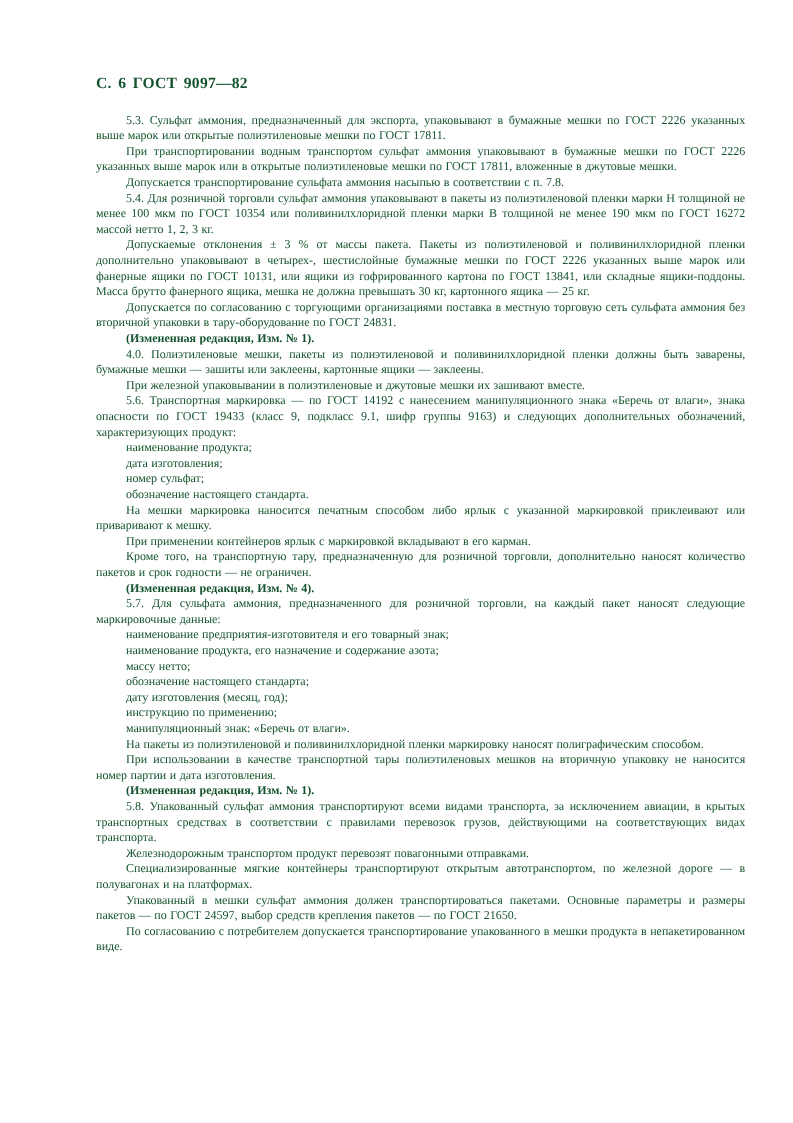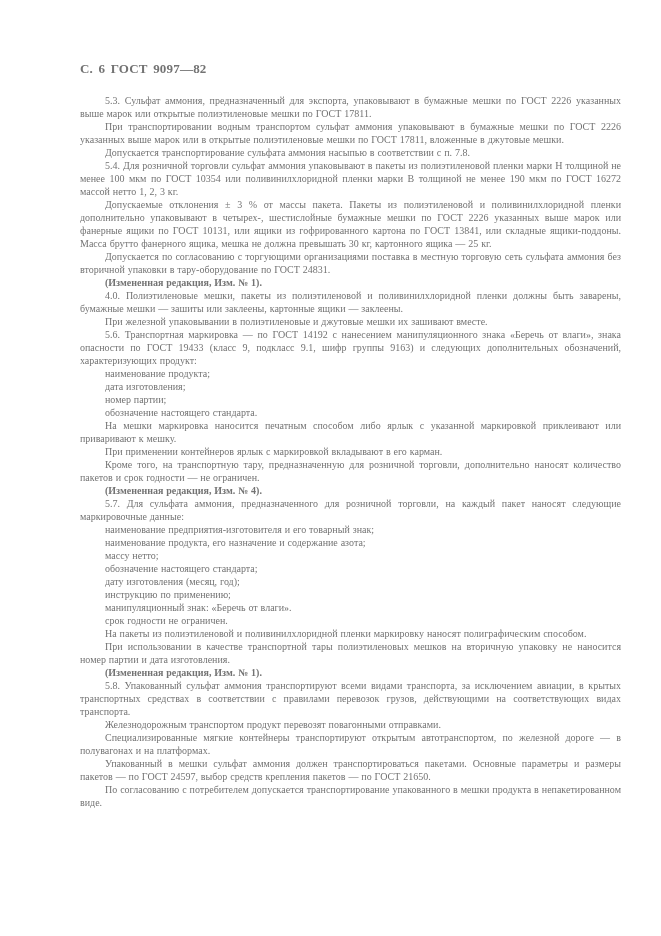--- a/index.html
+++ b/index.html
@@ -5,21 +5,21 @@
   html, body {
     margin: 0;
     padding: 0;
     background: #ffffff;
   }
   .page {
     position: relative;
     width: 661px;
     height: 936px;
     background: #ffffff;
-    color: #737373;
+    color: #14532d;
     font-family: "Liberation Serif", "DejaVu Serif", serif;
     overflow: hidden;
   }
   .content {
     position: absolute;
     left: 80px;
     top: 61px;
     width: 541px;
   }
   .doc-header {
@@ -59,35 +59,34 @@
         <p class="indent">Допускается транспортирование сульфата аммония насыпью в соответствии с п. 7.8.</p>
         <p class="indent">5.4. Для розничной торговли сульфат аммония упаковывают в пакеты из полиэтиленовой пленки марки Н толщиной не менее 100 мкм по ГОСТ 10354 или поливинилхлоридной пленки марки В толщиной не менее 190 мкм по ГОСТ 16272 массой нетто 1, 2, 3 кг.</p>
         <p class="indent">Допускаемые отклонения ± 3 % от массы пакета. Пакеты из полиэтиленовой и поливинилхлоридной пленки дополнительно упаковывают в четырех-, шестислойные бумажные мешки по ГОСТ 2226 указанных выше марок или фанерные ящики по ГОСТ 10131, или ящики из гофрированного картона по ГОСТ 13841, или складные ящики-поддоны. Масса брутто фанерного ящика, мешка не должна превышать 30 кг, картонного ящика — 25 кг.</p>
         <p class="indent">Допускается по согласованию с торгующими организациями поставка в местную торговую сеть сульфата аммония без вторичной упаковки в тару-оборудование по ГОСТ 24831.</p>
         <p class="bold">(Измененная редакция, Изм. № 1).</p>
         <p class="indent">4.0. Полиэтиленовые мешки, пакеты из полиэтиленовой и поливинилхлоридной пленки должны быть заварены, бумажные мешки — зашиты или заклеены, картонные ящики — заклеены.</p>
         <p class="indent">При железной упаковывании в полиэтиленовые и джутовые мешки их зашивают вместе.</p>
         <p class="indent">5.6. Транспортная маркировка — по ГОСТ 14192 с нанесением манипуляционного знака «Беречь от влаги», знака опасности по ГОСТ 19433 (класс 9, подкласс 9.1, шифр группы 9163) и следующих дополнительных обозначений, характеризующих продукт:</p>
         <p class="list">наименование продукта;</p>
         <p class="list">дата изготовления;</p>
-        <p class="list">номер партии;</p>
+        <p class="list">номер сульфат;</p>
         <p class="list">обозначение настоящего стандарта.</p>
         <p class="indent">На мешки маркировка наносится печатным способом либо ярлык с указанной маркировкой приклеивают или приваривают к мешку.</p>
         <p class="indent">При применении контейнеров ярлык с маркировкой вкладывают в его карман.</p>
         <p class="indent">Кроме того, на транспортную тару, предназначенную для розничной торговли, дополнительно наносят количество пакетов и срок годности — не ограничен.</p>
         <p class="bold">(Измененная редакция, Изм. № 4).</p>
         <p class="indent">5.7. Для сульфата аммония, предназначенного для розничной торговли, на каждый пакет наносят следующие маркировочные данные:</p>
         <p class="list">наименование предприятия-изготовителя и его товарный знак;</p>
         <p class="list">наименование продукта, его назначение и содержание азота;</p>
         <p class="list">массу нетто;</p>
         <p class="list">обозначение настоящего стандарта;</p>
         <p class="list">дату изготовления (месяц, год);</p>
         <p class="list">инструкцию по применению;</p>
         <p class="list">манипуляционный знак: «Беречь от влаги».</p>
-        <p class="list">срок годности не ограничен.</p>
         <p class="indent">На пакеты из полиэтиленовой и поливинилхлоридной пленки маркировку наносят полиграфическим способом.</p>
         <p class="indent">При использовании в качестве транспортной тары полиэтиленовых мешков на вторичную упаковку не наносится номер партии и дата изготовления.</p>
         <p class="bold">(Измененная редакция, Изм. № 1).</p>
         <p class="indent">5.8. Упакованный сульфат аммония транспортируют всеми видами транспорта, за исключением авиации, в крытых транспортных средствах в соответствии с правилами перевозок грузов, действующими на соответствующих видах транспорта.</p>
         <p class="indent">Железнодорожным транспортом продукт перевозят повагонными отправками.</p>
         <p class="indent">Специализированные мягкие контейнеры транспортируют открытым автотранспортом, по железной дороге — в полувагонах и на платформах.</p>
         <p class="indent">Упакованный в мешки сульфат аммония должен транспортироваться пакетами. Основные параметры и размеры пакетов — по ГОСТ 24597, выбор средств крепления пакетов — по ГОСТ 21650.</p>
         <p class="indent">По согласованию с потребителем допускается транспортирование упакованного в мешки продукта в непакетированном виде.</p>
       </div>
   </div>

